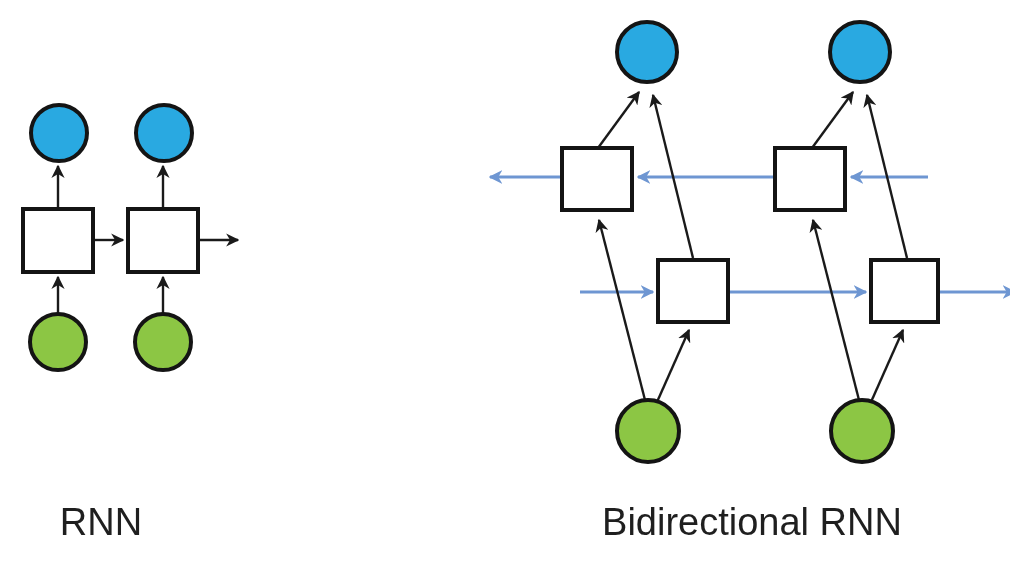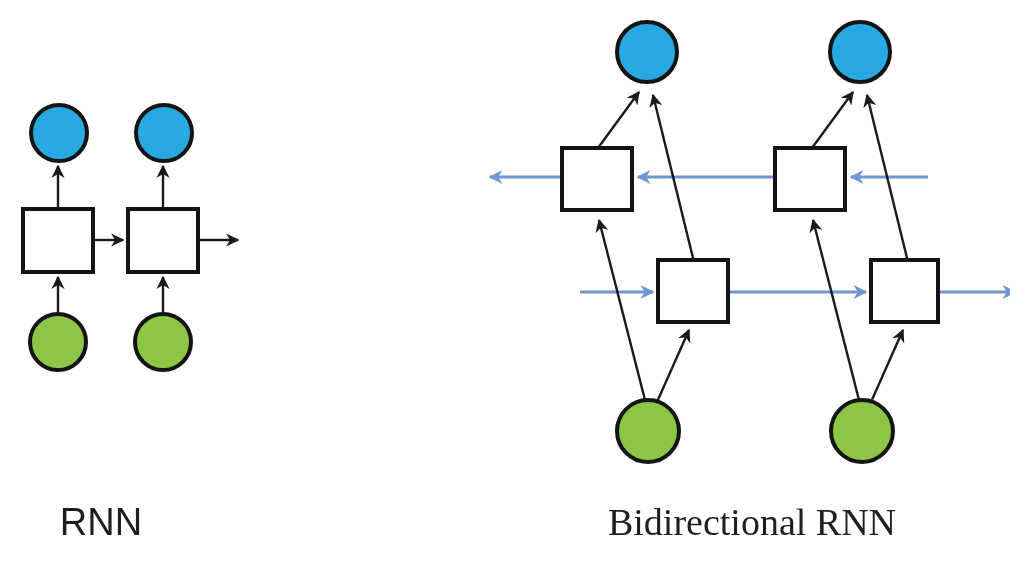--- a/index.html
+++ b/index.html
@@ -19,21 +19,21 @@
   .caption {
     position: absolute;
     top: 501px;
     transform: translateX(-50%);
     font-size: 38px;
     line-height: 42px;
     color: #1f1f1f;
     white-space: nowrap;
   }
   .caption-left  { left: 101px; }
-  .caption-right { left: 752px; font-family: Liberation Serif, serif; }
+  .caption-right { left: 752px; }
 </style>
 </head>
 <body>
 
 <div class="canvas">
 
   <svg class="diagram-svg" width="1030" height="562" viewBox="0 0 1030 562">
     <defs>
       <marker id="ah-black" viewBox="0 0 10 10" refX="9" refY="5" markerWidth="5.5" markerHeight="5.5" orient="auto-start-reverse">
         <path d="M0,0 L10,5 L0,10 L3,5 Z" fill="#1a1a1a"></path>

